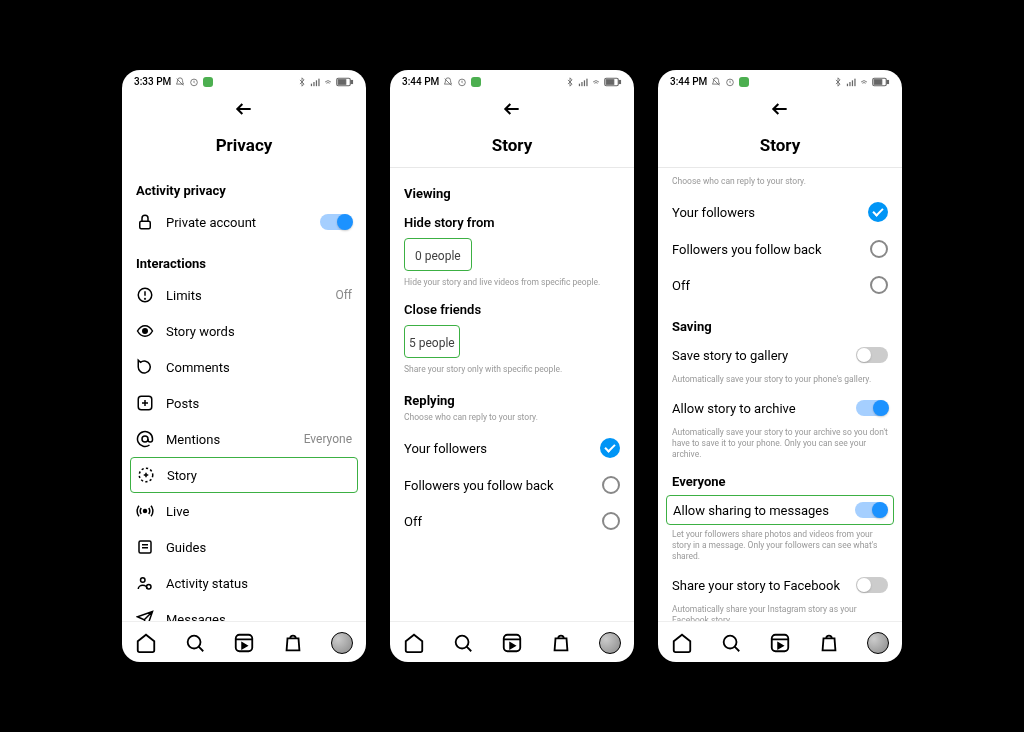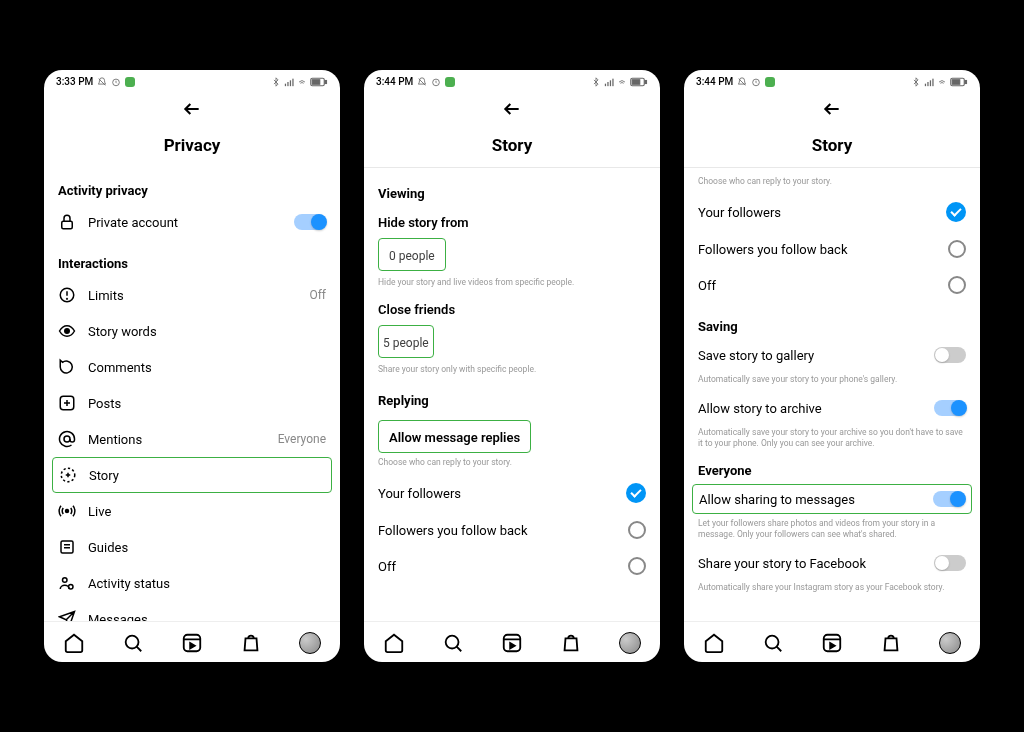--- a/index.html
+++ b/index.html
@@ -1,17 +1,17 @@
 <!DOCTYPE html>
 <html><head>
 <meta charset="utf-8">
 <style>
   * { box-sizing: border-box; margin: 0; padding: 0; font-family: -apple-system, BlinkMacSystemFont, "Segoe UI", Roboto, Helvetica, Arial, sans-serif; }
   body { background: #000; width: 1024px; height: 732px; display: flex; align-items: center; justify-content: center; gap: 24px; padding: 0 30px; }
-  .phone { background: #fff; border-radius: 18px; width: 296px; height: 592px; display: flex; flex-direction: column; overflow: hidden; position: relative; }
+  .phone { background: #fff; border-radius: 18px; width: 244px; height: 592px; display: flex; flex-direction: column; overflow: hidden; position: relative; }
   .statusbar { display: flex; align-items: center; justify-content: space-between; padding: 6px 12px 2px; font-size: 10px; font-weight: 500; color: #000; }
   .status-left { display: flex; align-items: center; gap: 4px; }
   .status-right { display: flex; align-items: center; gap: 3px; }
   .status-ico { width: 10px; height: 10px; display: inline-flex; align-items: center; justify-content: center; }
   .green-dot { width: 10px; height: 10px; border-radius: 3px; background: #4caf50; }
   .header { display: flex; align-items: center; gap: 16px; padding: 10px 14px 12px; flex-direction: column; }
   .header-title { font-size: 17px; font-weight: 700; color: #000; }
   .back-ico { width: 20px; height: 20px; }
   .divider { height: 1px; background: #e8e8e8; width: 100%; }
   .content { flex: 1; overflow: hidden; padding: 0 14px; }
@@ -322,23 +322,20 @@
     <div class="highlight" style="margin-top:4px;padding:6px 10px">
       <span class="value-box">0 people</span>
     </div>
     <div class="hint-small" style="margin-top:6px">Hide your story and live videos from specific people.</div>
     <div class="sub-section" style="font-weight:600;margin-top:14px">Close friends</div>
     <div class="highlight" style="margin-top:4px;padding:6px 4px">
       <span class="value-box">5 people</span>
     </div>
     <div class="hint-small" style="margin-top:6px">Share your story only with specific people.</div>
     <div class="sub-section" style="margin-top:18px">Replying</div>
-    <div class="highlight" style="margin-top:8px;padding:6px 10px">
-      <span style="font-size:13px;font-weight:600">Allow message replies</span>
-    </div>
     <div class="hint-small" style="margin-top:4px">Choose who can reply to your story.</div>
     <div class="row">
       <span class="row-label">Your followers</span>
       <div class="radio checked"></div>
     </div>
     <div class="row">
       <span class="row-label">Followers you follow back</span>
       <div class="radio"></div>
     </div>
     <div class="row">

